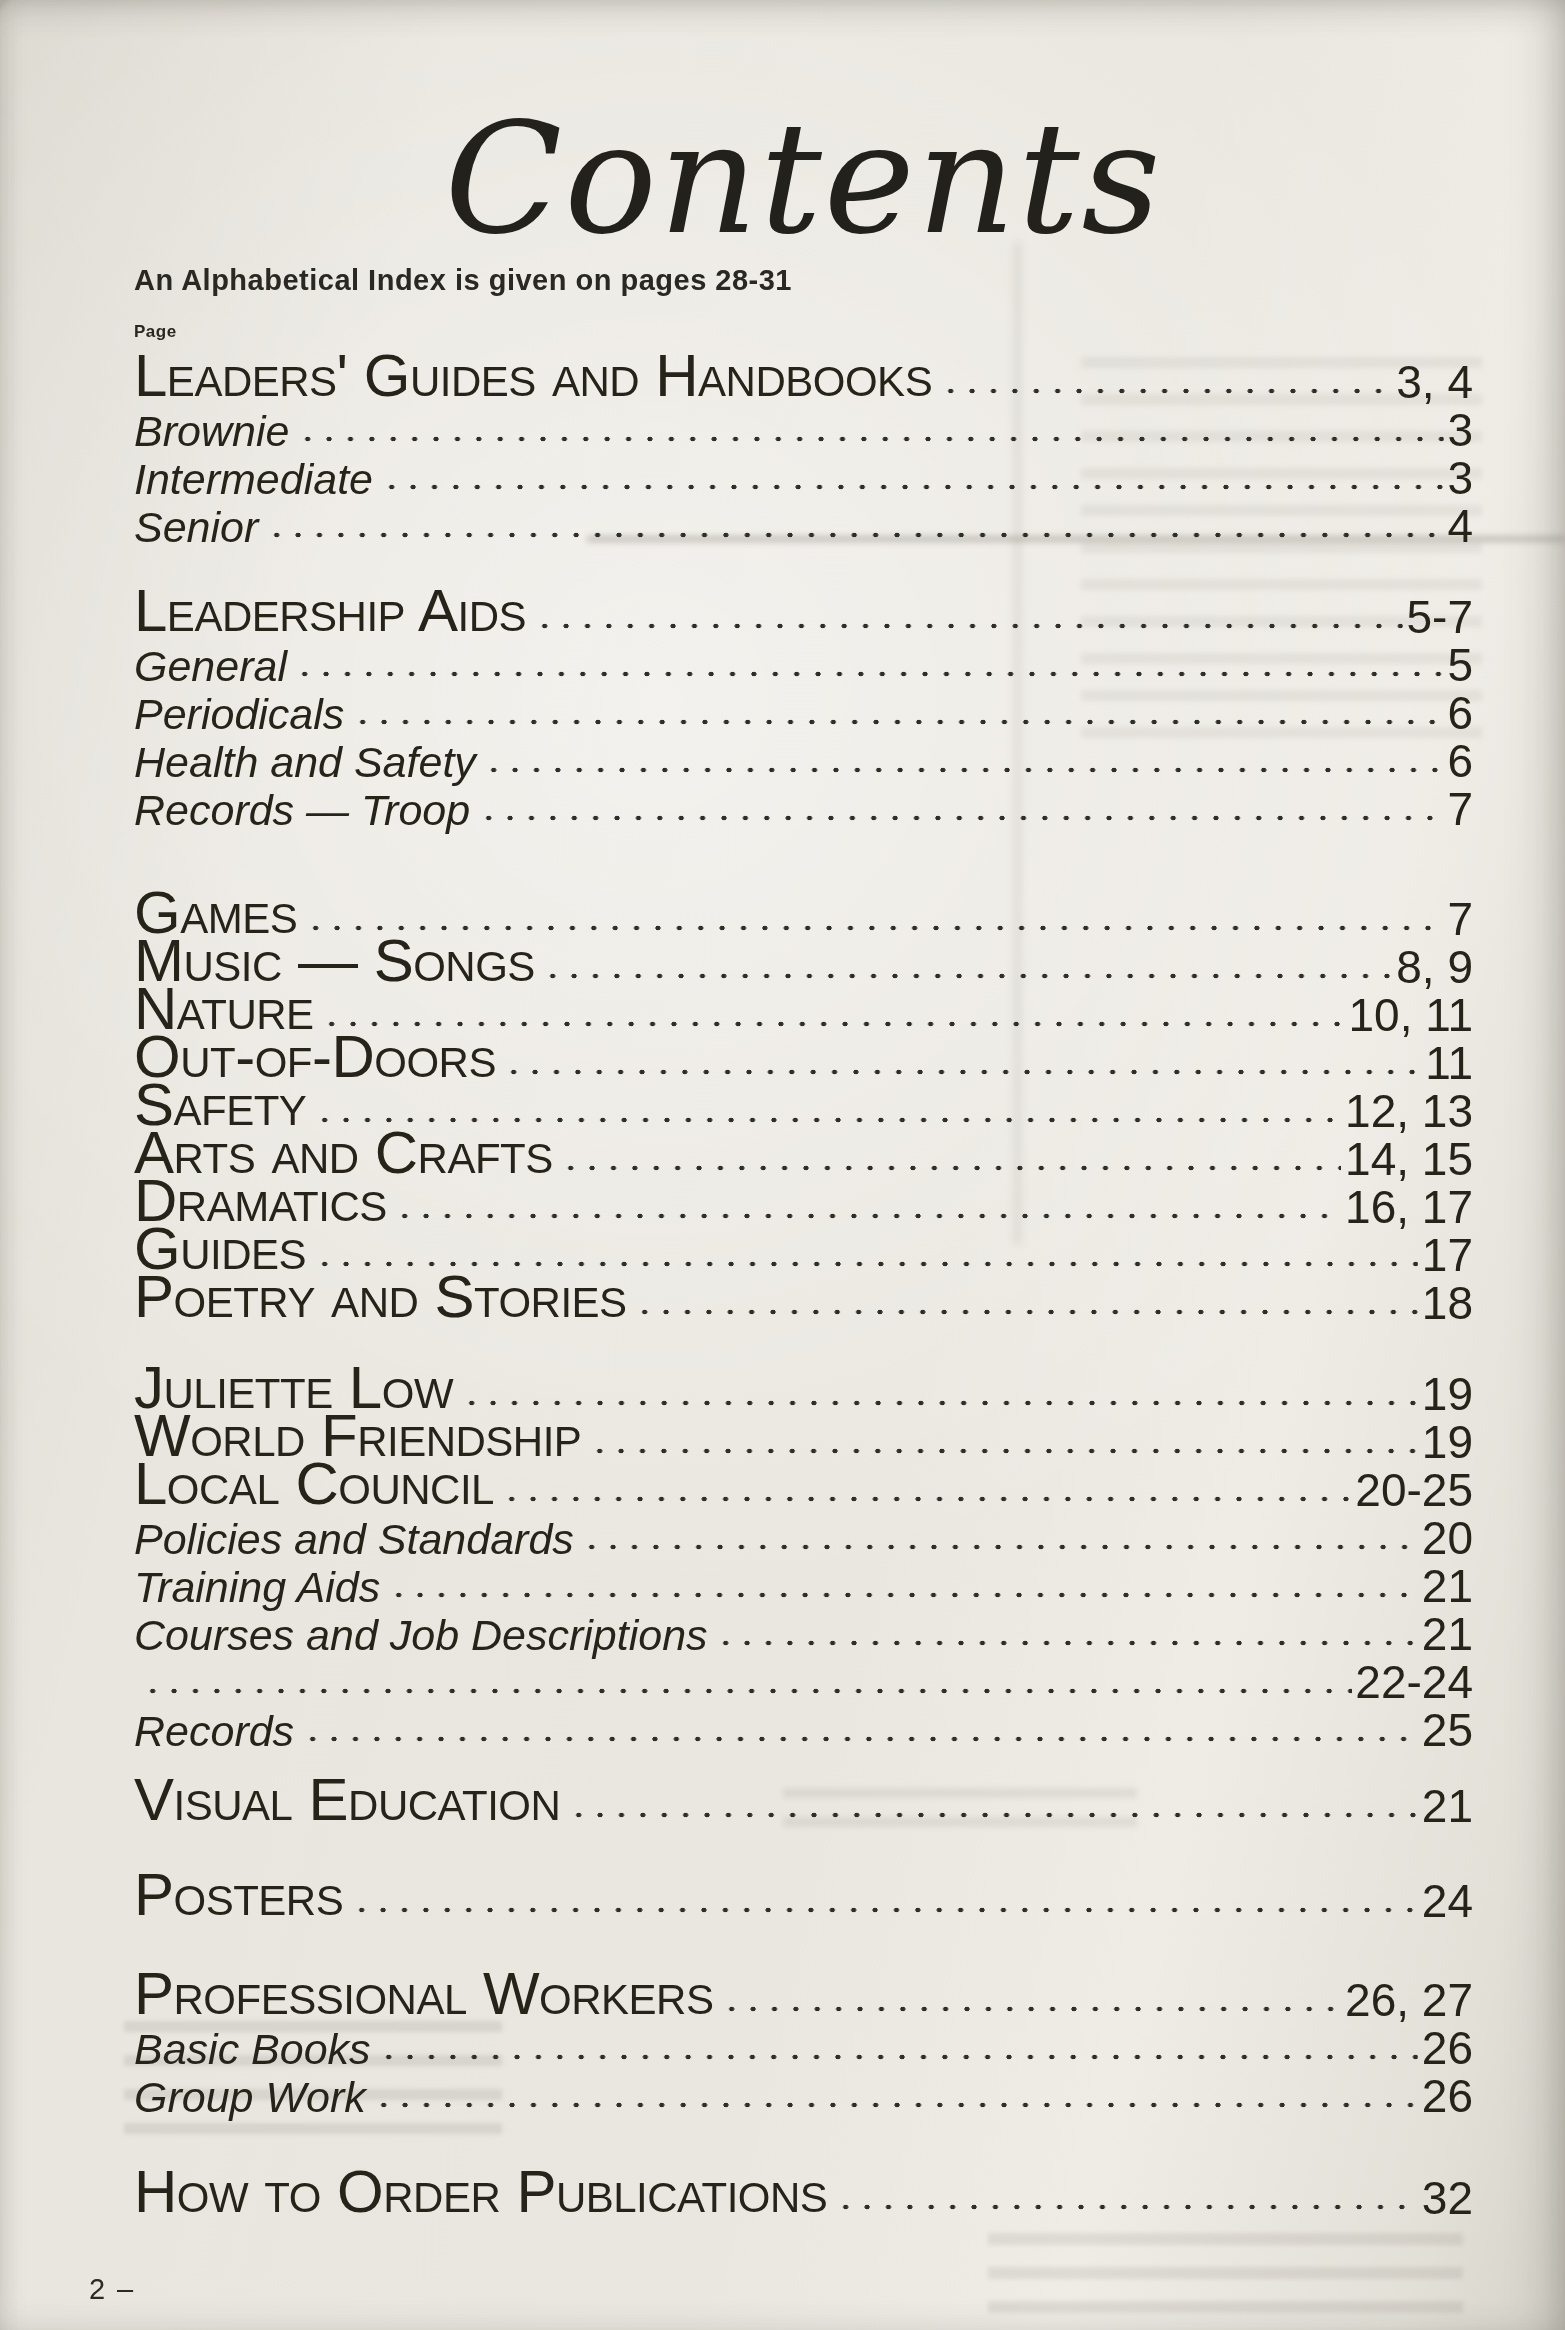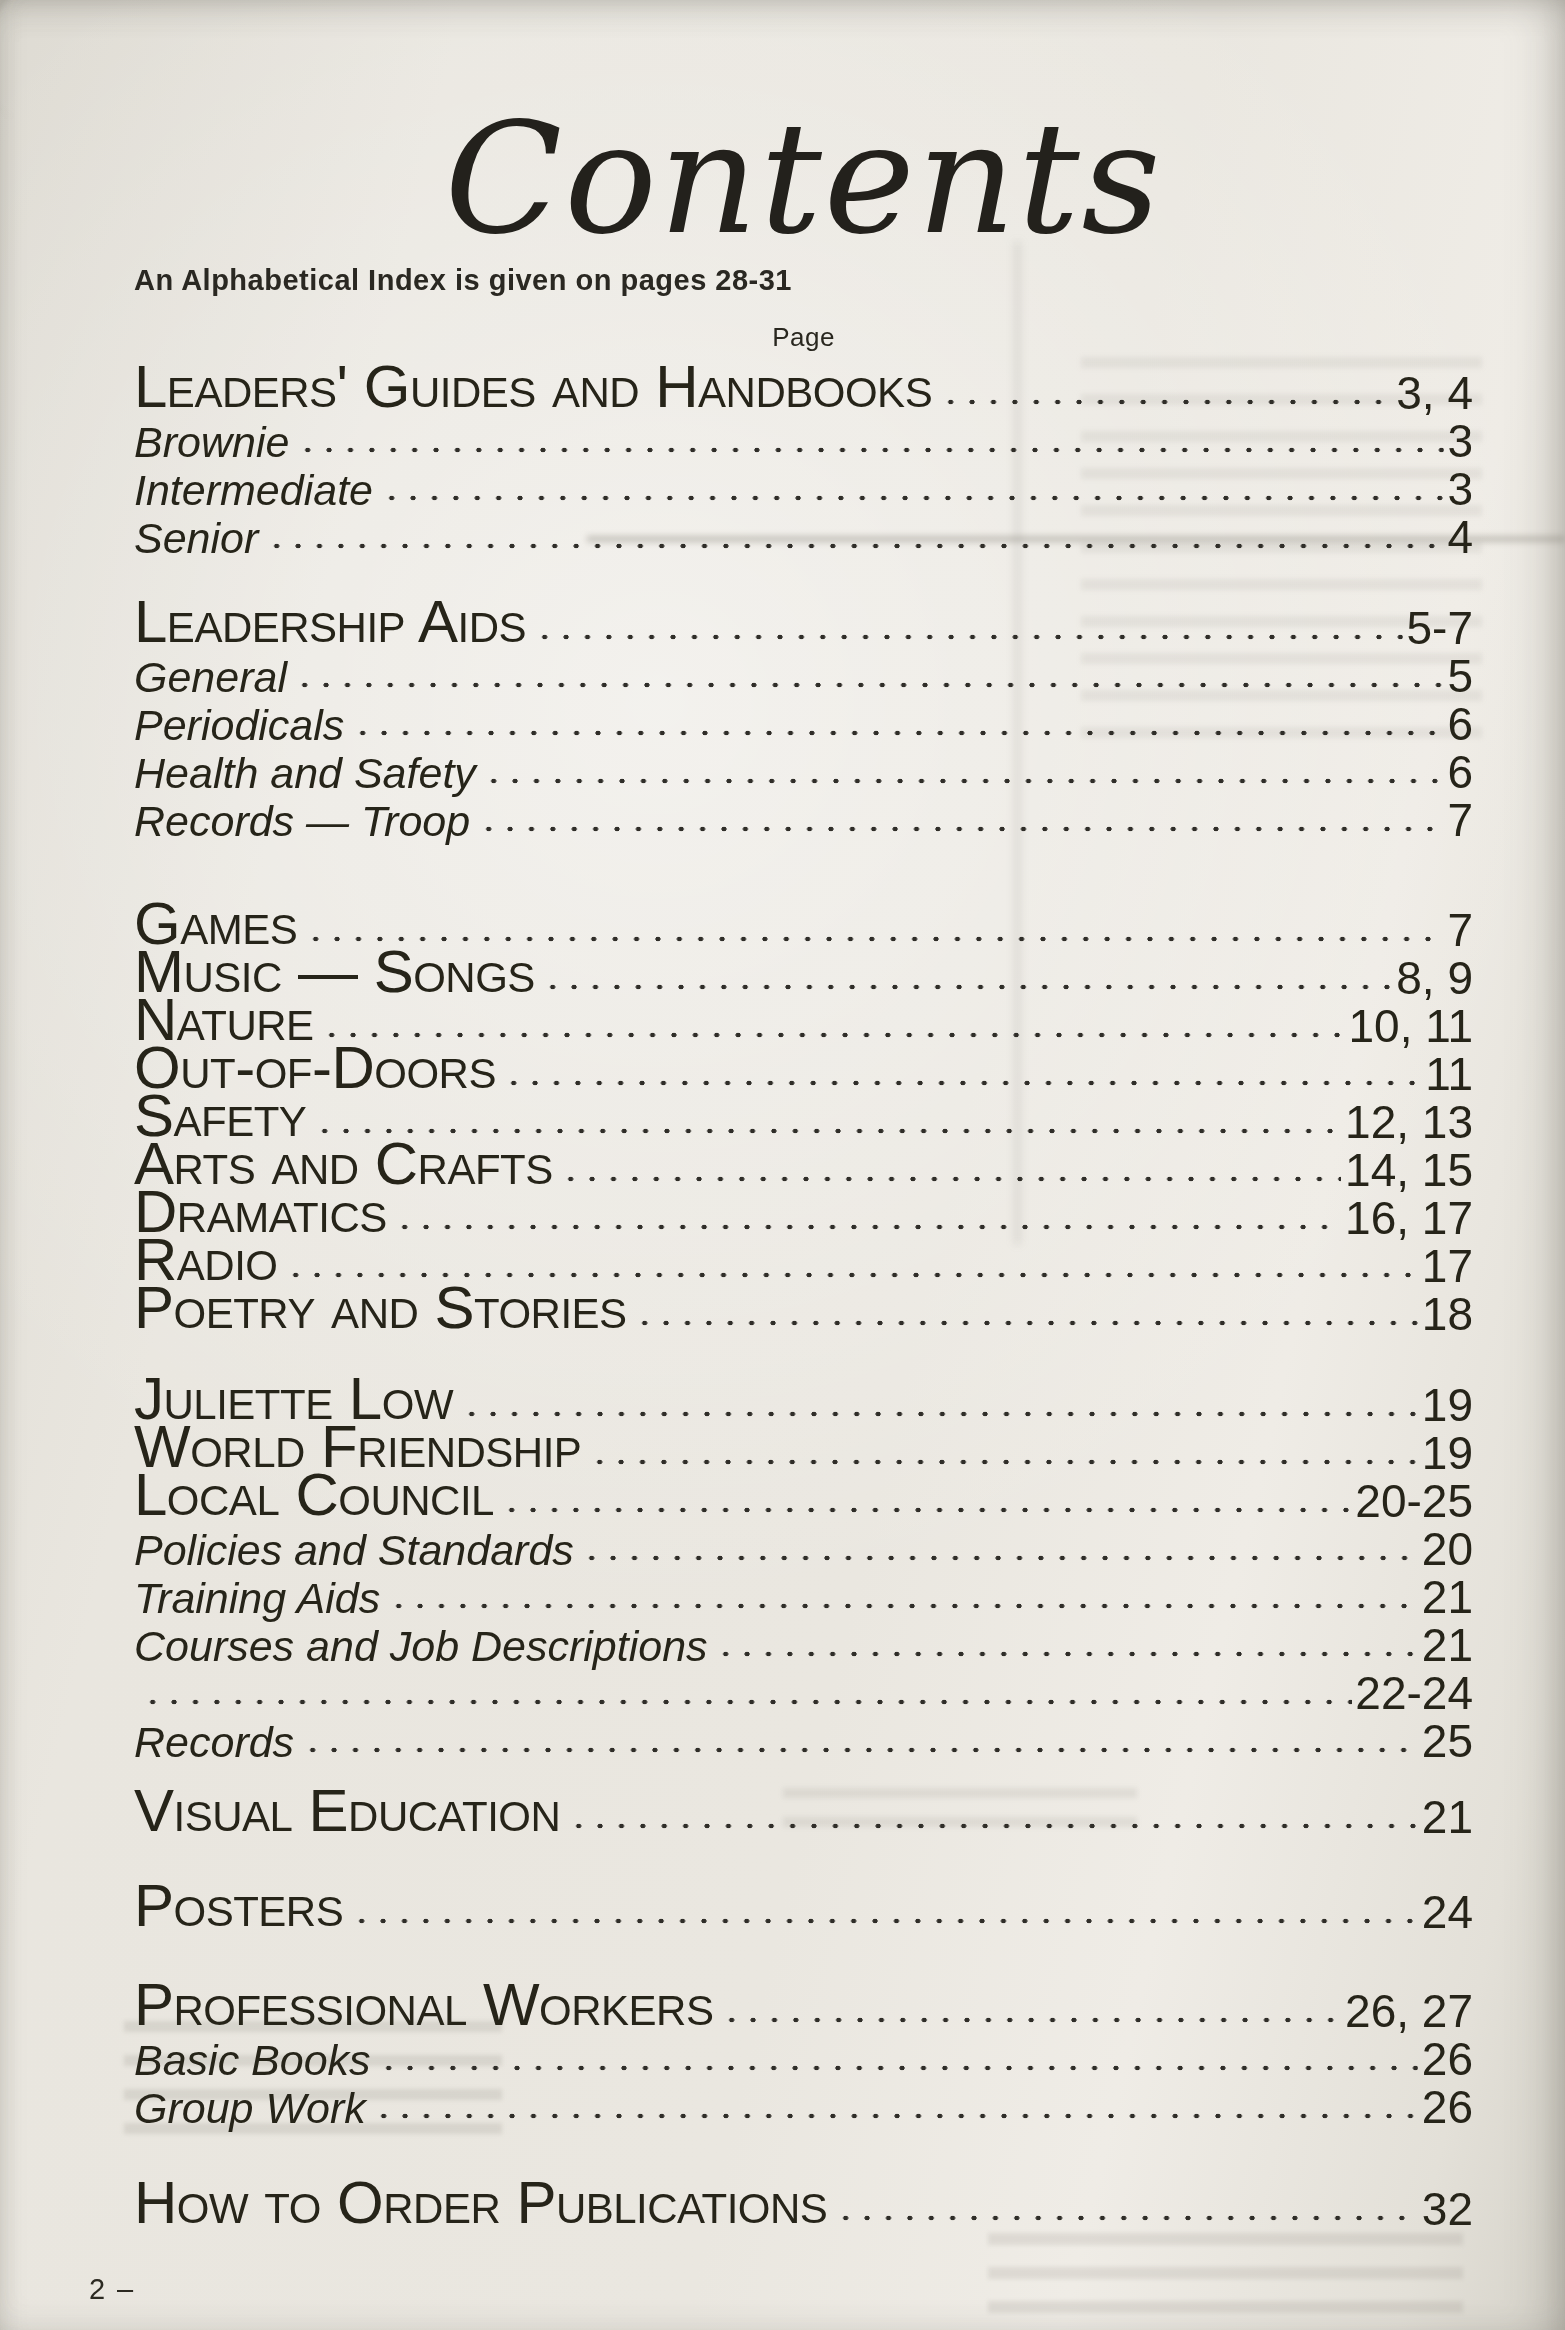--- a/index.html
+++ b/index.html
@@ -15,21 +15,21 @@
       inset 0 -21px 42px -21px rgba(95,92,84,.22),
       inset 16px 0 33px -21px rgba(95,92,84,.18);
     font-family:"Liberation Sans",sans-serif;color:#29271f;
   }
   .content{position:relative;padding:106px 92px 0 134px;z-index:2;}
   .title{
     font-family:"DejaVu Serif",serif;font-style:italic;font-weight:400;
     font-size:154px;line-height:.95;text-align:center;letter-spacing:1.9px;color:#23211c;
   }
   .subtitle{margin-top:12px;text-align:left;font-size:29px;font-weight:700;letter-spacing:0.5px;color:#2a2822;}
-  .colhead{margin-top:25px;text-align:center;font-size:26px;font-weight:400;letter-spacing:0.5px;}
+  .colhead{margin-top:25px;text-align:left;font-size:17px;font-weight:700;letter-spacing:0.5px;}
   .group{margin:0;}
   .g0{margin-top:14px}.g1{margin-top:43px}.g2{margin-top:62px}.g3{margin-top:43px}
   .g4{margin-top:28px}.g5{margin-top:47px}.g6{margin-top:51px}.g7{margin-top:54px}
   .row{display:flex;align-items:flex-end;height:48px;}
   .lbl{line-height:.95;white-space:nowrap;color:#262419;}
   .main{font-size:60px;font-variant:small-caps;letter-spacing:-0.5px;}
   .row.sub .lbl{}
   .subl{font-size:43px;font-style:italic;letter-spacing:0;}
   .leader{
     flex:1;height:6.5px;align-self:flex-end;margin:0 3.7px 10.3px 7.5px;
@@ -151,21 +151,21 @@
         <span class="lbl main">Arts and Crafts</span>
         <span class="leader"></span>
         <span class="num">14, 15</span>
       </div>
       <div class="row">
         <span class="lbl main">Dramatics</span>
         <span class="leader"></span>
         <span class="num">16, 17</span>
       </div>
       <div class="row">
-        <span class="lbl main">Radio</span>
+        <span class="lbl main">Guides</span>
         <span class="leader"></span>
         <span class="num">17</span>
       </div>
       <div class="row">
         <span class="lbl main">Poetry and Stories</span>
         <span class="leader"></span>
         <span class="num">18</span>
       </div>
     </div>
 

